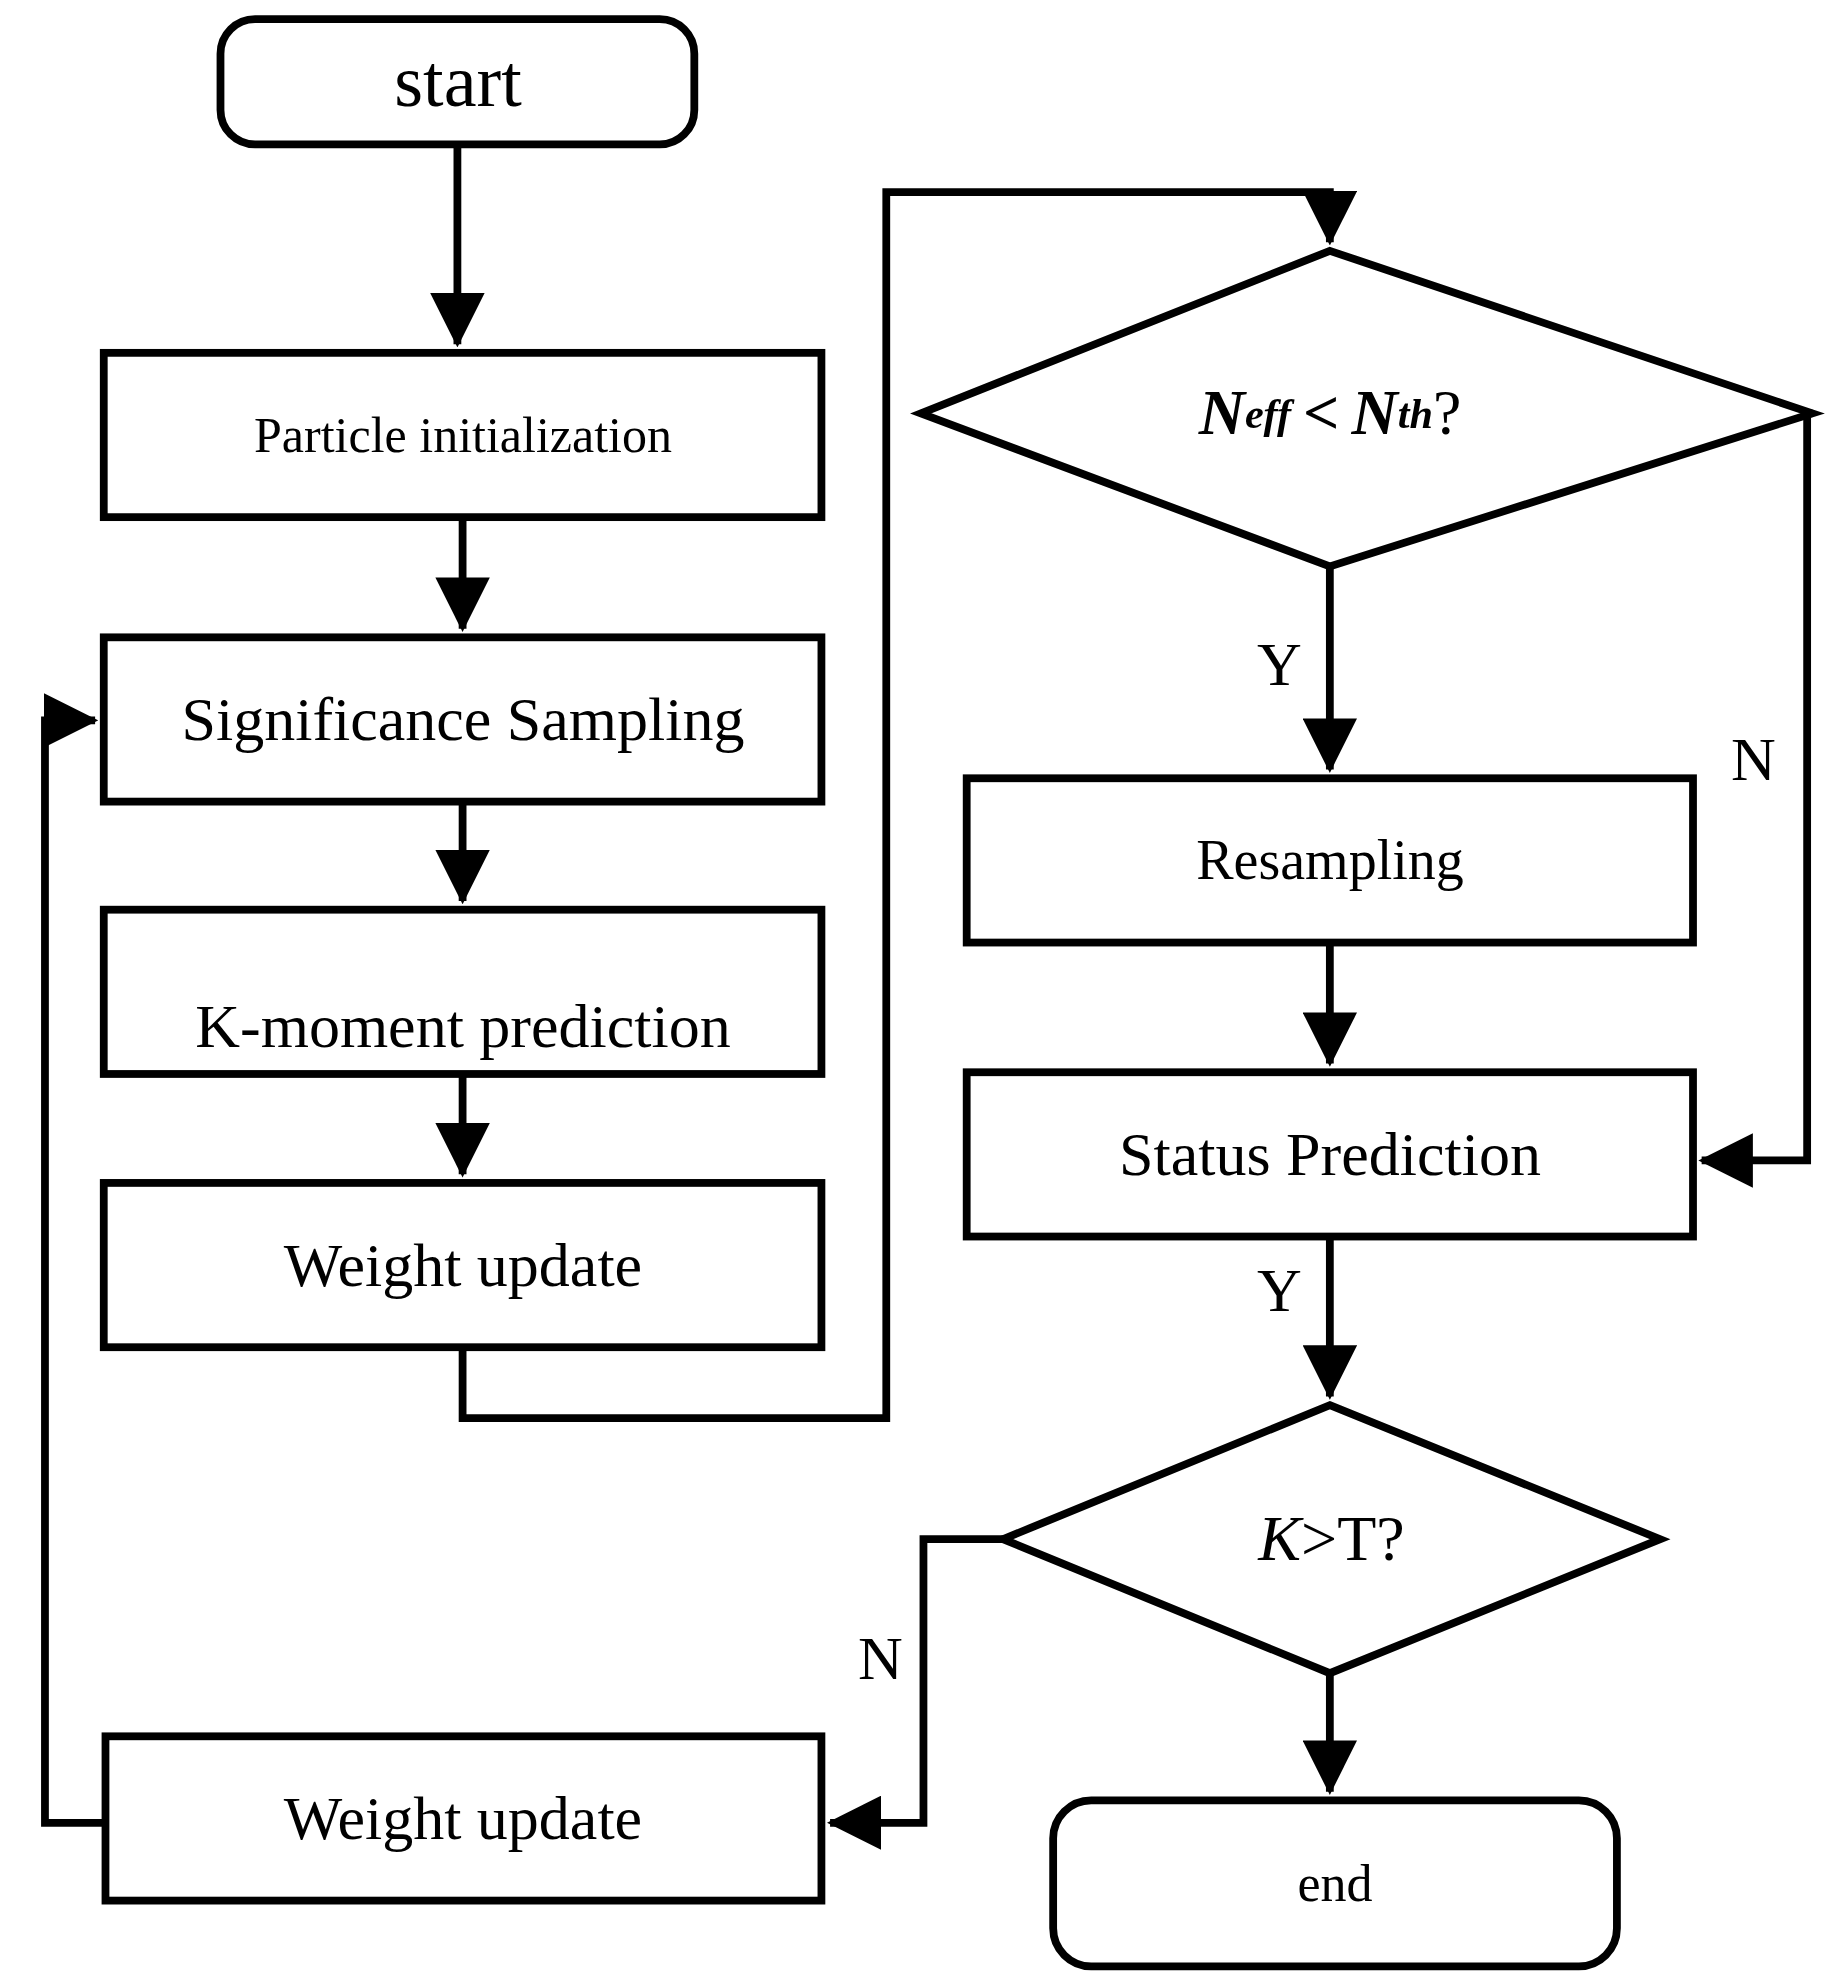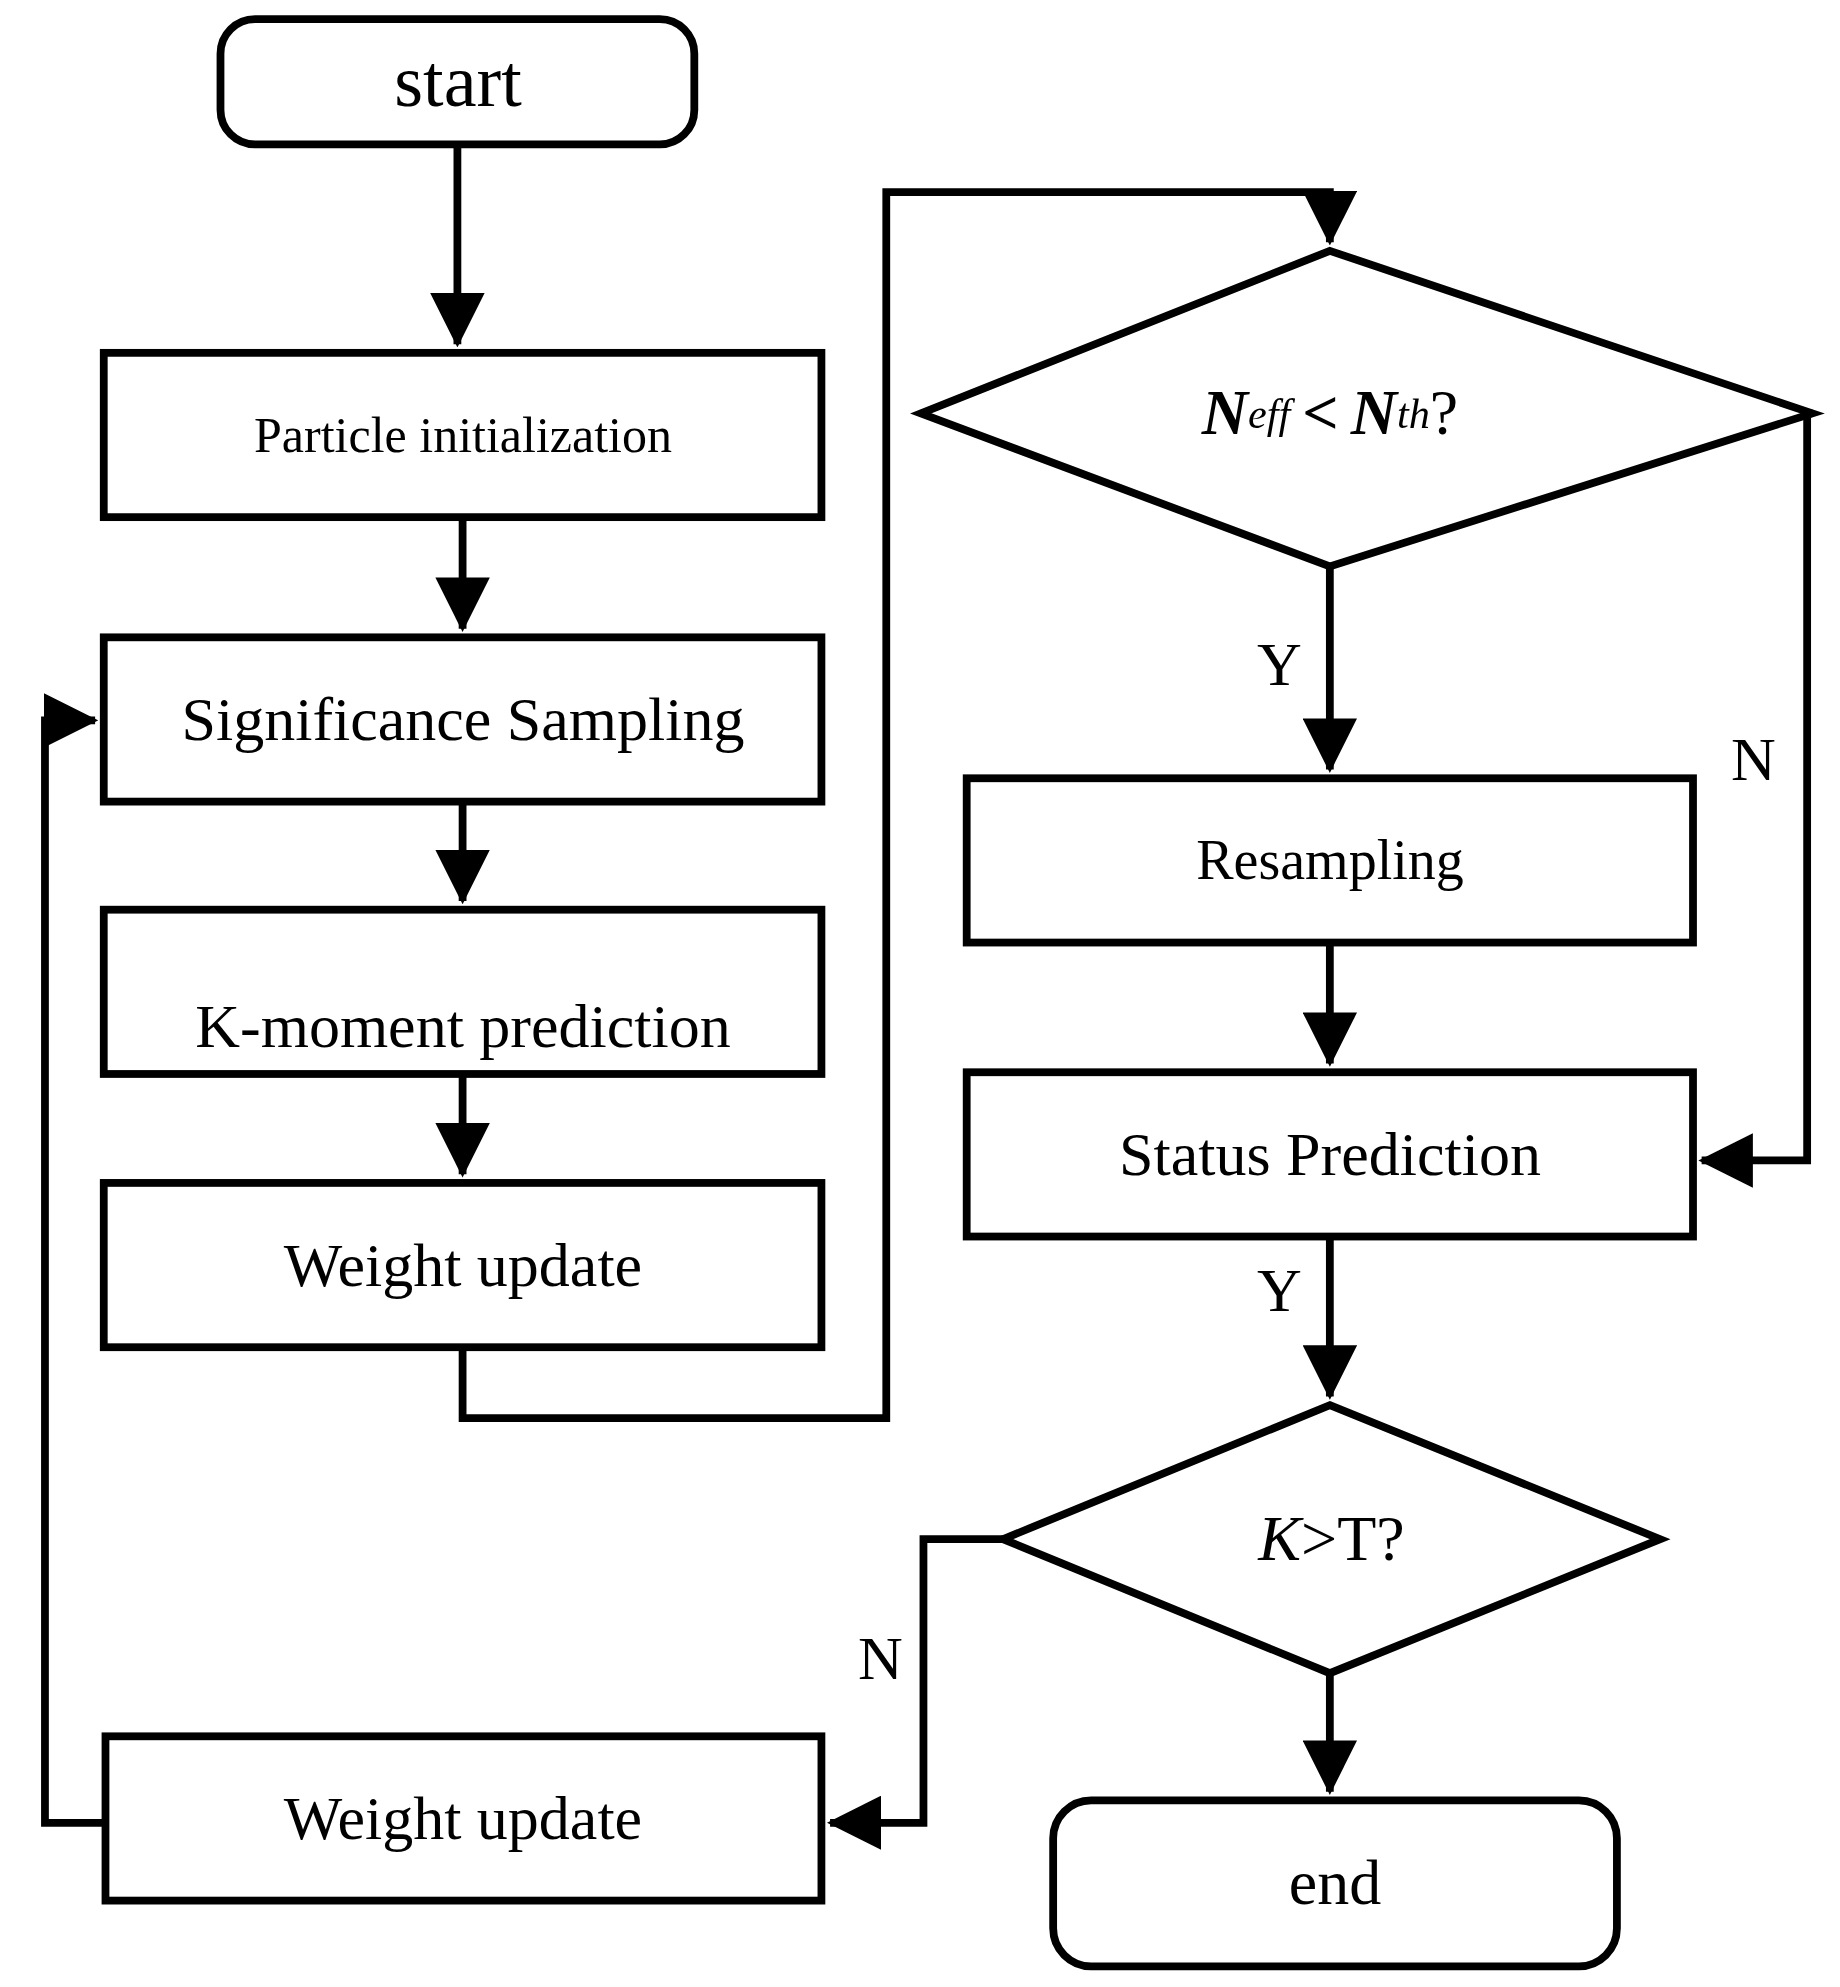--- a/index.html
+++ b/index.html
@@ -17,21 +17,21 @@
   }
   .edge-label{
     position:absolute;
     display:flex;align-items:center;justify-content:center;
     color:#000;
     font-family:"Liberation Serif","DejaVu Serif",serif;
     white-space:nowrap;
   }
   .mathb{font-weight:bold;font-style:italic;}
   .mathi{font-style:italic;}
-  sub{font-size:0.66em;font-style:italic;font-weight:normal;vertical-align:-0.28em;}
+  sub{font-size:0.66em;font-style:italic;font-weight:bold;vertical-align:-0.28em;}
 </style>
 </head>
 <body>
 
 <div id="root">
 
   <svg viewBox="0 0 2128 2299">
     <defs>
       <marker id="arrow" viewBox="0 0 10 10" refX="9.4" refY="5" markerWidth="7" markerHeight="7" orient="auto-start-reverse">
         <path d="M 0 0 L 10 5 L 0 10 z" fill="#000"></path>
@@ -97,21 +97,21 @@
   <div class="node-label" style="left:104px;top:944px;width:718px;height:164px;font-size:62px;">K-moment prediction</div>
 
   <div class="node-label" style="left:104px;top:1183px;width:718px;height:164px;font-size:62px;">Weight update</div>
 
   <div class="node-label" style="left:105px;top:1736px;width:716px;height:164px;font-size:62px;">Weight update</div>
 
   <div class="node-label" style="left:967px;top:778px;width:726px;height:164px;font-size:56px;">Resampling</div>
 
   <div class="node-label" style="left:967px;top:1072px;width:726px;height:164px;font-size:62px;text-align:center;">Status Prediction</div>
 
-  <div class="node-label" style="left:1053px;top:1800px;width:564px;height:166px;font-size:64px;">end</div>
+  <div class="node-label" style="left:1053px;top:1800px;width:564px;height:166px;font-size:52px;">end</div>
 
   <div class="node-label" style="left:921px;top:344px;width:818px;height:138px;font-size:64px;">
     <span class="mathb">N</span>
       <sub>eff</sub>
       <span style="padding:0 12px;" class="mathb">&lt;</span>
       <span class="mathb">N</span>
       <sub>th</sub>
       <span>?</span>
   </div>
 

